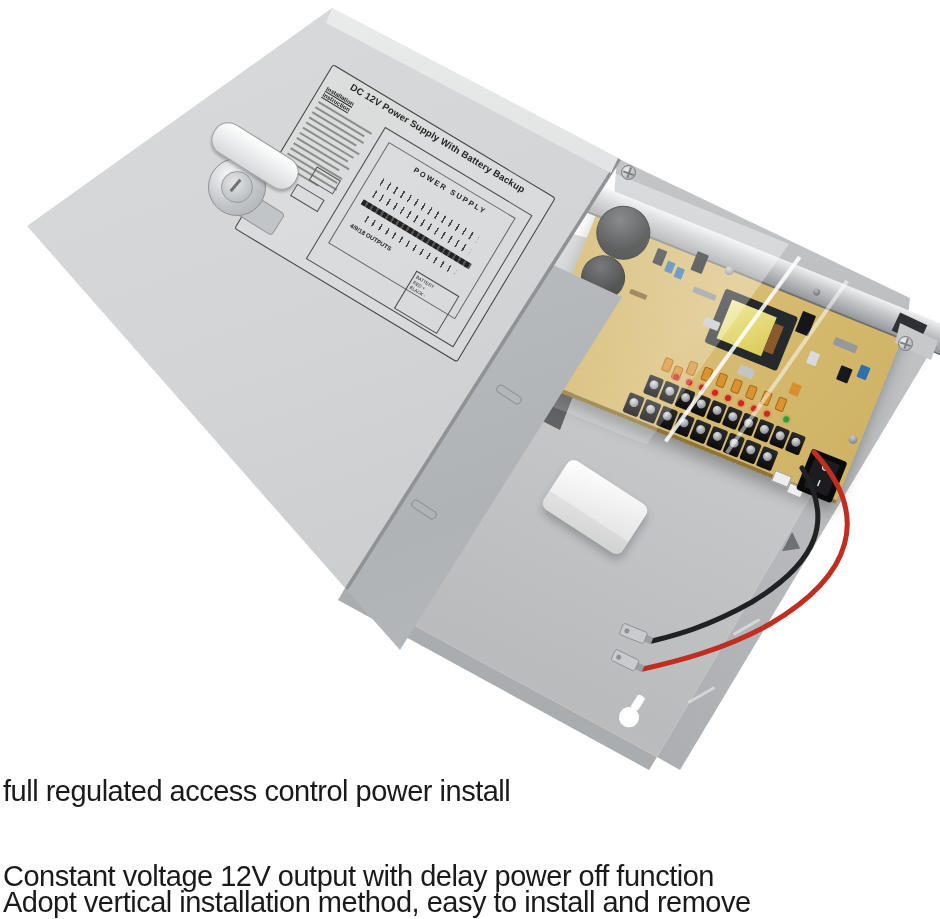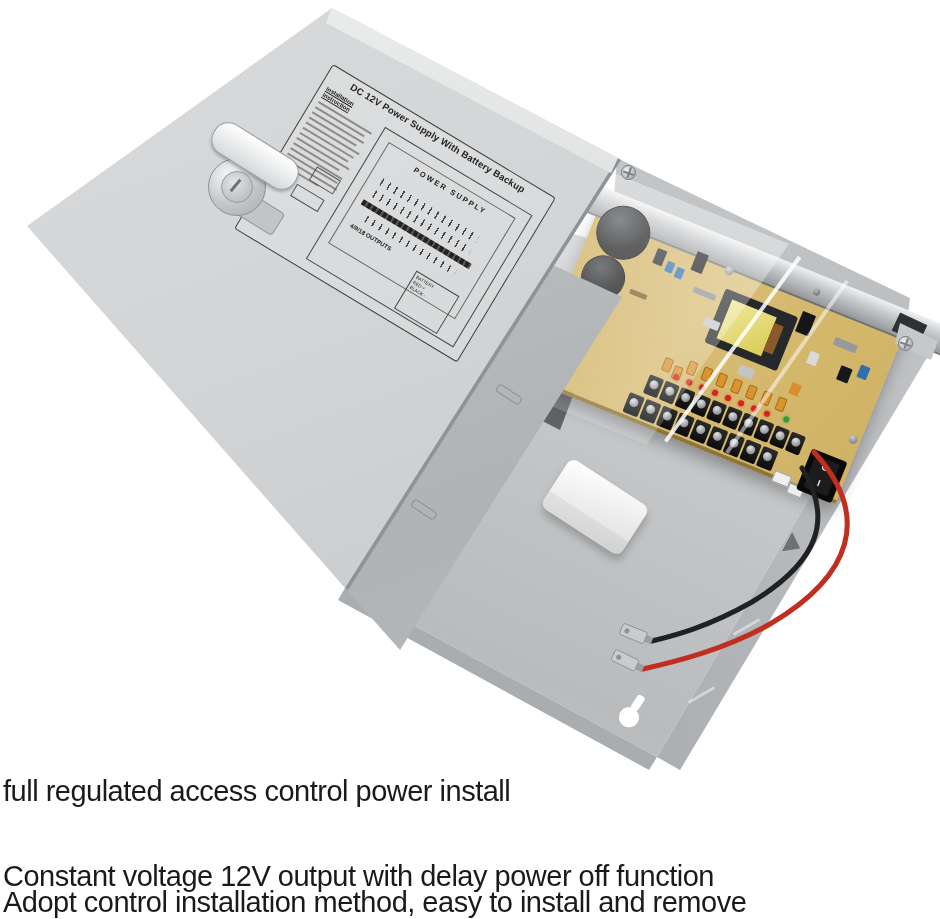--- a/index.html
+++ b/index.html
@@ -319,15 +319,15 @@
     <div class="abs lock-keyway"></div>
     <div class="abs lock-latch"></div>
 
     <div class="poly corner-tab"></div>
     <div class="abs corner-screw" style="left:898px;top:336px;"></div>
     <div class="abs corner-screw" style="left:621px;top:165px;"></div>
   </div>
 
   <div class="caption-line" style="top:774px;">full regulated access control power install</div>
   <div class="caption-line" style="top:859px;">Constant voltage 12V output with delay power off function</div>
-  <div class="caption-line" style="top:885px;">Adopt control installation method, easy to install and remove</div>
+  <div class="caption-line" style="top:885px;">Adopt vertical installation method, easy to install and remove</div>
 
 </div>
 
 </body></html>

